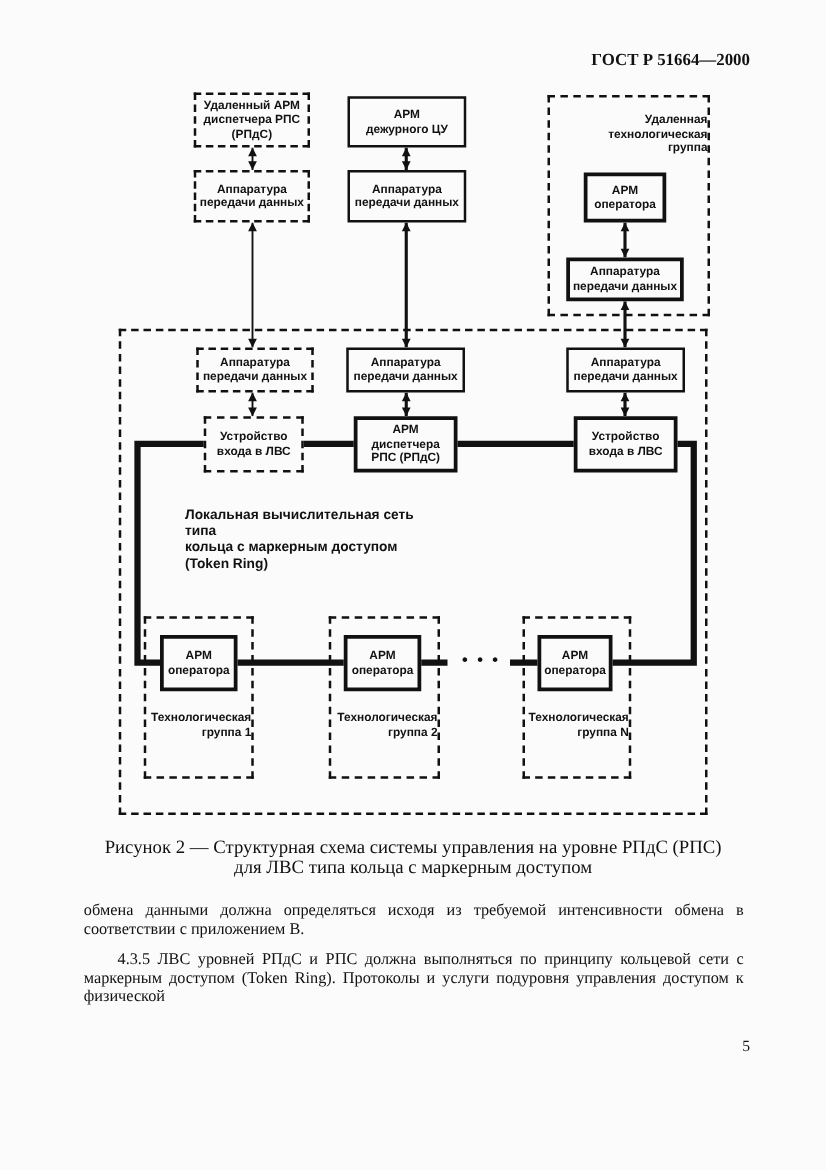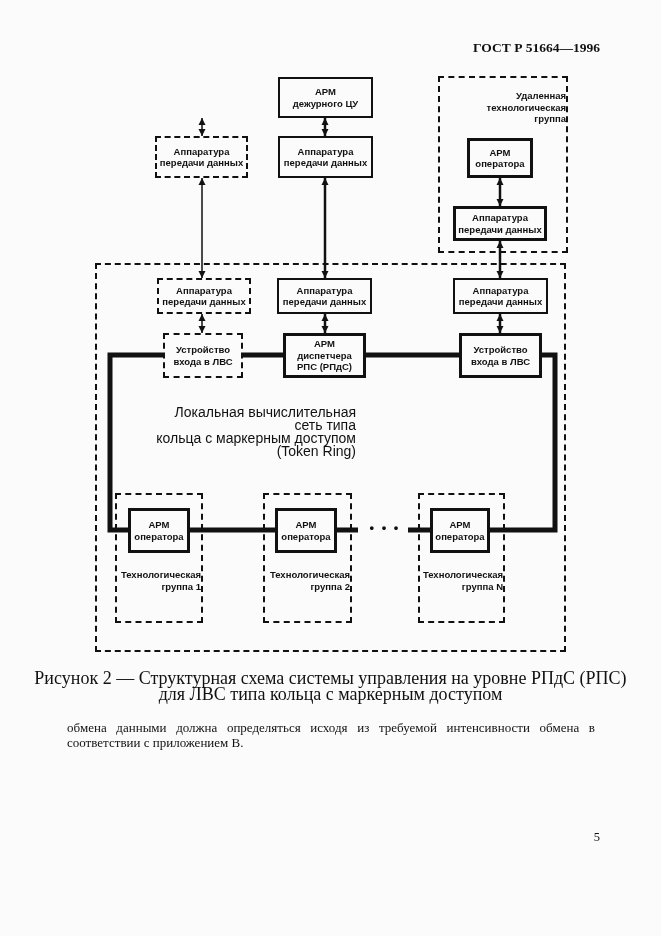--- a/index.html
+++ b/index.html
@@ -39,60 +39,60 @@
     background:transparent;
     z-index:1;
     font-family:"Liberation Sans", sans-serif;
     font-weight:bold; font-size:9.5px; line-height:11.5px;
     text-align:right; white-space:pre-line;
   }
   .container-title { position:absolute; top:12px; left:0; width:100%; }
   .group-label     { position:absolute; top:74px; left:0; width:100%; }
   .lan-title {
     position:absolute; left:148px; top:406px; width:208px;
-    z-index:3; text-align:right;
-    font-family:"Liberation Sans", sans-serif;
-    font-weight:normal; font-size:14px; line-height:13px;
+    z-index:3; text-align:left;
+    font-family:"Liberation Sans", sans-serif;
+    font-weight:bold; font-size:11px; line-height:13px;
     white-space:pre-line;
   }
   .ellipsis {
     position:absolute; left:362px; top:520px; width:46px;
     z-index:4; text-align:center; background:#fbfbfb;
     font-family:"Liberation Sans", sans-serif;
     font-weight:bold; font-size:13px; letter-spacing:2px;
   }
   svg.connectors {
     position:absolute; left:0; top:0; z-index:2;
     pointer-events:none;
   }
   .figure-caption {
     position:absolute; left:0; top:671px; width:661px;
     text-align:center; white-space:pre-line;
-    font-size:18px; line-height:15.5px;
+    font-size:15px; line-height:15.5px;
     font-family:"Liberation Serif", serif;
   }
   
   .body-text {
     position:absolute; left:57px; top:711px; width:548px;
     font-size:13px; line-height:14.7px;
     text-align:justify;
   }
   .body-text p { margin:10px; }
   .body-text p.indent { text-indent:27px; }
   .page-number {
     position:absolute; left:560px; top:830px; width:40px;
     text-align:right; font-size:12.5px;
   }
 </style>
 </head>
 <body>
 
 <div class="page">
 
-  <div class="doc-header">ГОСТ Р 51664—1996</div>
+  <div class="doc-header">ГОСТ Р 51664—2000</div>
 
   <div class="container-box" style="left:438px; top:76px; width:130px; height:177px;">
     <div class="container-title">Удаленная
 технологическая
 группа</div>
   </div>
 
   <div class="container-box" style="left:95px; top:263px; width:471px; height:389px;"></div>
 
   <div class="container-box" style="left:115px; top:493px; width:88px; height:130px;">
@@ -142,20 +142,23 @@
 
     <line x1="325" y1="314" x2="325" y2="333" stroke="#111" stroke-width="2.5"></line>
     <polygon points="321.5,321 328.5,321 325,314" fill="#111"></polygon>
     <polygon points="321.5,326 328.5,326 325,333" fill="#111"></polygon>
 
     <line x1="500" y1="314" x2="500" y2="333" stroke="#111" stroke-width="2.5"></line>
     <polygon points="496.5,321 503.5,321 500,314" fill="#111"></polygon>
     <polygon points="496.5,326 503.5,326 500,333" fill="#111"></polygon>
   </svg>
 
+  <div class="dbox dash2" style="left:155px; top:74px; width:93px; height:44px;">Удаленный АРМ
+диспетчера РПС
+(РПдС)</div>
   <div class="dbox dash2" style="left:155px; top:136px; width:93px; height:42px;">Аппаратура
 передачи данных</div>
   <div class="dbox solid2" style="left:278px; top:77px; width:95px; height:41px;">АРМ
 дежурного ЦУ</div>
   <div class="dbox solid2" style="left:278px; top:136px; width:95px; height:42px;">Аппаратура
 передачи данных</div>
 
   <div class="dbox solid3" style="left:467px; top:138px; width:66px; height:40px;">АРМ
 оператора</div>
   <div class="dbox solid3" style="left:453px; top:206px; width:94px; height:35px;">Аппаратура
@@ -187,17 +190,18 @@
   <div class="dbox solid3" style="left:430px; top:508px; width:60px; height:45px;">АРМ
 оператора</div>
 
   <div class="ellipsis">• • •</div>
 
   <div class="figure-caption">Рисунок 2 — Структурная схема системы управления на уровне РПдС (РПС)
 для ЛВС типа кольца с маркерным доступом</div>
 
   <div class="body-text">
     <p>обмена данными должна определяться исходя из требуемой интенсивности обмена в соответствии с приложением В.</p>
+    <p class="indent">4.3.5 ЛВС уровней РПдС и РПС должна выполняться по принципу кольцевой сети с маркерным доступом (Token Ring). Протоколы и услуги подуровня управления доступом к физической</p>
   </div>
 
   <div class="page-number">5</div>
 
 </div>
 
 </body></html>

